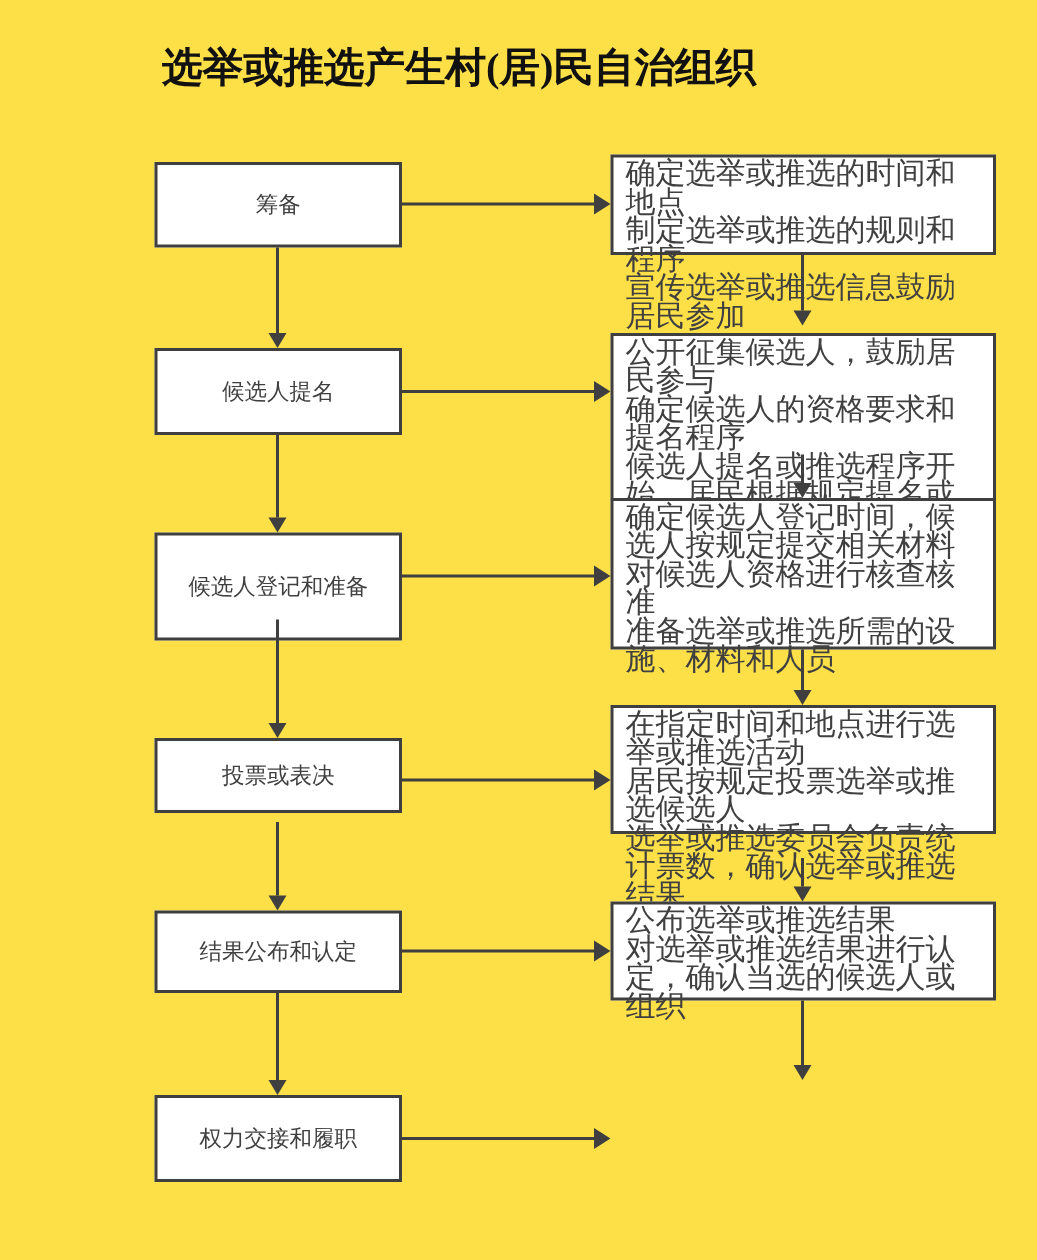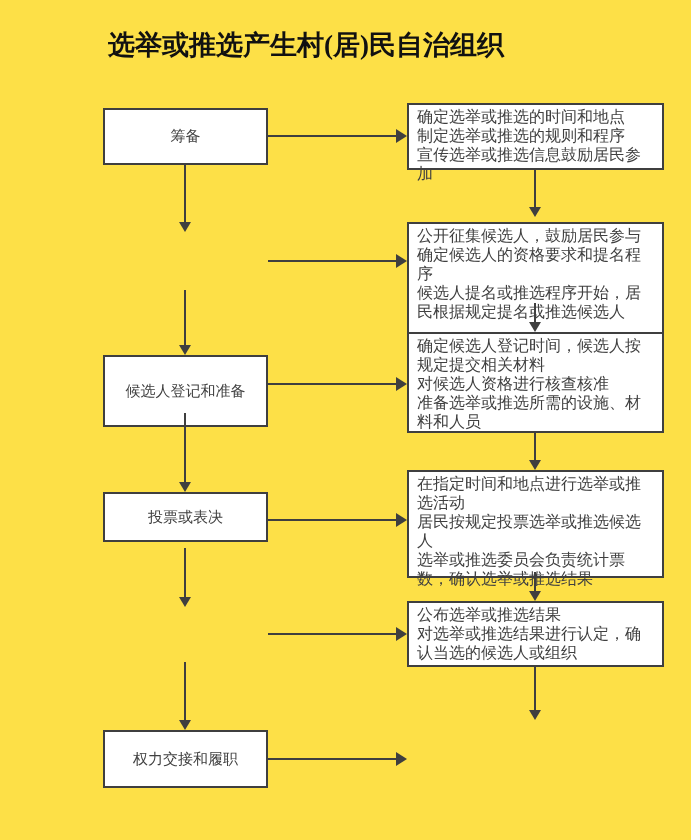--- a/index.html
+++ b/index.html
@@ -37,21 +37,21 @@
     width: 165px;
     display: flex;
     align-items: center;
     justify-content: center;
     font-size: 15px;
     text-align: left;
   }
   .detail {
     left: 407px;
     width: 257px;
-    font-size: 16px;
+    font-size: 20px;
     line-height: 19px;
     padding: 2px 10px 1px 8px;
     white-space: pre-line;
     word-break: break-all;
   }
   .h-arrow {
     position: absolute;
     left: 268px;
     width: 128px;
     height: 2px;
@@ -93,41 +93,47 @@
   <div class="page-title">选举或推选产生村(居)民自治组织</div>
 
   <div class="node stage" style="top:108px;height:57px;">
     <span>筹备</span>
   </div>
   <div class="h-arrow" style="top:135px;"></div>
   <div class="node detail" style="top:103px;height:67px;">确定选举或推选的时间和地点
 制定选举或推选的规则和程序
 宣传选举或推选信息鼓励居民参加</div>
 
+  <div class="node stage" style="top:232px;height:58px;">
+    <span>候选人提名</span>
+  </div>
   <div class="h-arrow" style="top:260px;"></div>
   <div class="node detail" style="top:222px;height:112px;">公开征集候选人，鼓励居民参与
 确定候选人的资格要求和提名程序
 候选人提名或推选程序开始，居民根据规定提名或推选候选人</div>
 
   <div class="node stage" style="top:355px;height:72px;">
     <span>候选人登记和准备</span>
   </div>
   <div class="h-arrow" style="top:383px;"></div>
   <div class="node detail" style="top:332px;height:101px;">确定候选人登记时间，候选人按规定提交相关材料
 对候选人资格进行核查核准
 准备选举或推选所需的设施、材料和人员</div>
 
   <div class="node stage" style="top:492px;height:50px;">
     <span>投票或表决</span>
   </div>
   <div class="h-arrow" style="top:519px;"></div>
-  <div class="node detail" style="top:470px;height:108px;">在指定时间和地点进行选举或推选活动
+  <div class="node detail" style="top:470px;height:86px;">在指定时间和地点进行选举或推选活动
 居民按规定投票选举或推选候选人
 选举或推选委员会负责统计票数，确认选举或推选结果</div>
 
+  <div class="node stage" style="top:607px;height:55px;">
+    <span>结果公布和认定</span>
+  </div>
   <div class="h-arrow" style="top:633px;"></div>
   <div class="node stage" style="top:730px;height:58px;">
     <span>权力交接和履职</span>
   </div>
 
   <div class="node detail" style="top:601px;height:66px;">公布选举或推选结果
 对选举或推选结果进行认定，确认当选的候选人或组织</div>
   <div class="h-arrow" style="top:758px;"></div>
 
   <div class="v-arrow v-left" style="top:165px;height:57px;"></div>

